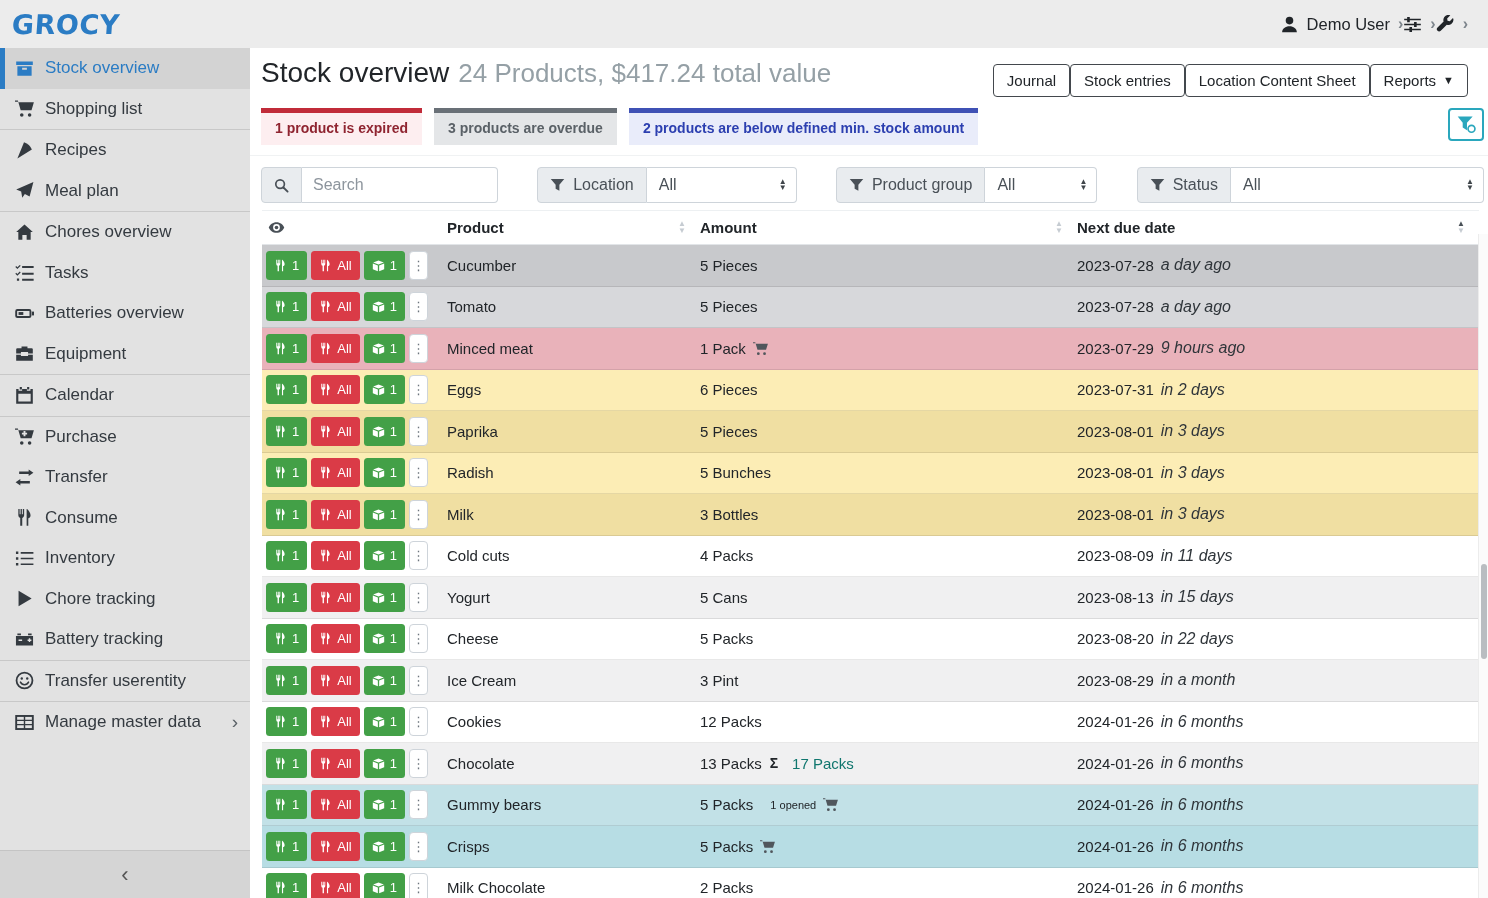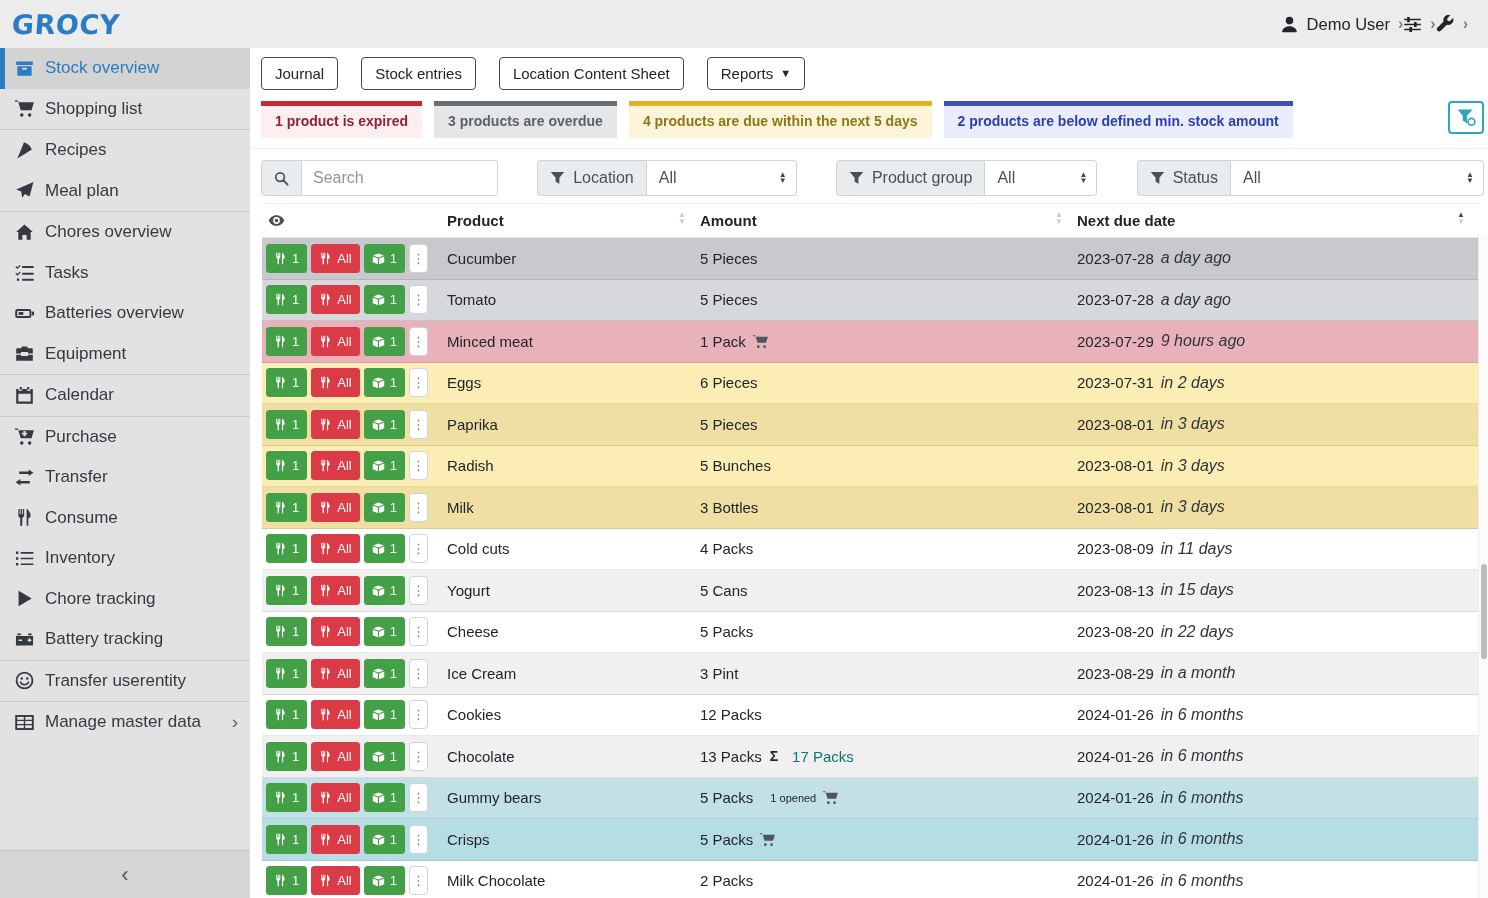--- a/index.html
+++ b/index.html
@@ -32,21 +32,21 @@
   .side-chev{margin-left:auto;color:#5a6167;font-size:19px}
   .collapse-bar{position:absolute;bottom:0;left:0;right:0;height:47px;background:#d5d5d5;
     border-top:1px solid #c4c4c4;display:flex;align-items:center;justify-content:center;
     color:#555;font-size:22px;cursor:pointer}
 
   
   main{position:absolute;left:250px;top:48px;right:0;bottom:0;background:#fff}
   .page-head{display:flex;align-items:flex-start;justify-content:space-between;padding:9px 20px 0 11px}
   h1{margin:0;font-size:28px;font-weight:500;color:#212529;white-space:nowrap}
   .subtitle{font-size:26px;color:#95a0a6;font-weight:400;margin-left:9px}
-  .head-buttons{display:flex;gap:23px;}
+  .head-buttons{display:flex;gap:0;margin-top:7px}
   .hbtn{background:#fff;border:1px solid #43484d;border-radius:4px;padding:7px 13px;font-size:15px;
     color:#212529;font-family:inherit;cursor:pointer;display:flex;align-items:center;gap:7px;white-space:nowrap}
   .hbtn .caret{font-size:11px;line-height:1}
 
   
   .status-row{display:flex;align-items:flex-start;padding:11px 4px 0 11px}
   #status-cards{display:flex;gap:12px;flex:1}
   .scard{border-top:5px solid;padding:7px 14px 9px;font-size:14px;font-weight:700;cursor:pointer;white-space:nowrap}
   .scard.expired{border-color:#c12b39;background:#fdeef0;color:#8f2430}
   .scard.overdue{border-color:#697077;background:#e4e6e8;color:#5a6167}
@@ -70,21 +70,21 @@
     box-sizing:border-box;padding:0 9px 0 12px;font-size:16px;color:#495057;cursor:pointer;background:#fff}
   .fsel .val{flex:1}
   .aru{display:flex;flex-direction:column;margin-left:8px;color:#3f454a}
   .aru i{font-style:normal;font-size:8px;line-height:6px}
   .w-loc{width:150px}.w-pg{width:112px}.w-st{width:253px}
 
   
   .table{margin:7px 9px 0 12px}
   .thead{display:flex;height:33px;align-items:center;border-top:1px solid #edf0f2;
     border-bottom:1px solid #e2e5e8;font-weight:700;font-size:15px;color:#212529}
-  .th{box-sizing:border-box;display:flex;align-items:flex-start}
+  .th{box-sizing:border-box;display:flex;align-items:center}
   .th.c-actions{width:181px;padding-left:6px}
   .c-product{width:253px;padding-left:4px}
   .c-amount{width:377px;padding-left:4px}
   .c-date{flex:1;padding-left:4px;padding-right:4px}
   .eye{width:17px;height:17px;color:#495057;cursor:pointer}
   .sort{display:flex;flex-direction:column;margin-left:auto;margin-right:10px}
   .sort i{font-style:normal;font-size:8px;line-height:6.5px;color:#c6ccd2}
   .sort.asc .su{color:#495057}
 
   .trow{display:flex;height:41.5px;align-items:center;font-size:15px;box-sizing:border-box;
@@ -299,20 +299,23 @@
         <span class="side-chev">›</span>
       </div>
     </nav>
   <div class="collapse-bar">
     <span>‹</span>
   </div>
 </aside>
 
 <main>
   <div class="page-head">
+    <h1>
+      <span>Stock overview</span><span class="subtitle">24 Products, $417.24 total value</span>
+    </h1>
     <div class="head-buttons" id="head-buttons">
         <button class="hbtn">
           <span>Journal</span>
         </button>
         <button class="hbtn">
           <span>Stock entries</span>
         </button>
         <button class="hbtn">
           <span>Location Content Sheet</span>
         </button>
@@ -320,21 +323,20 @@
           <span>Reports</span>
           <span class="caret">▼</span>
         </button>
       </div>
   </div>
 
   <div class="status-row">
     <div id="status-cards">
         <div class="scard expired"><span>1 product is expired</span></div>
         <div class="scard overdue"><span>3 products are overdue</span></div>
-        <div class="scard due"><span>4 products are due within the next 5 days</span></div>
         <div class="scard belowmin"><span>2 products are below defined min. stock amount</span></div>
       </div>
     <button class="filter-clear">
       <span class="icon">
           <svg viewBox="0 0 16 16">
             <path d="M.6 1.2h12.6L8.4 6.6v6.2L4.8 10.6V6.6z"></path>
             <circle cx="12.2" cy="11.6" r="2.9" fill="none" stroke="currentColor" stroke-width="1.4"></circle>
           </svg>
         </span>
     </button>

